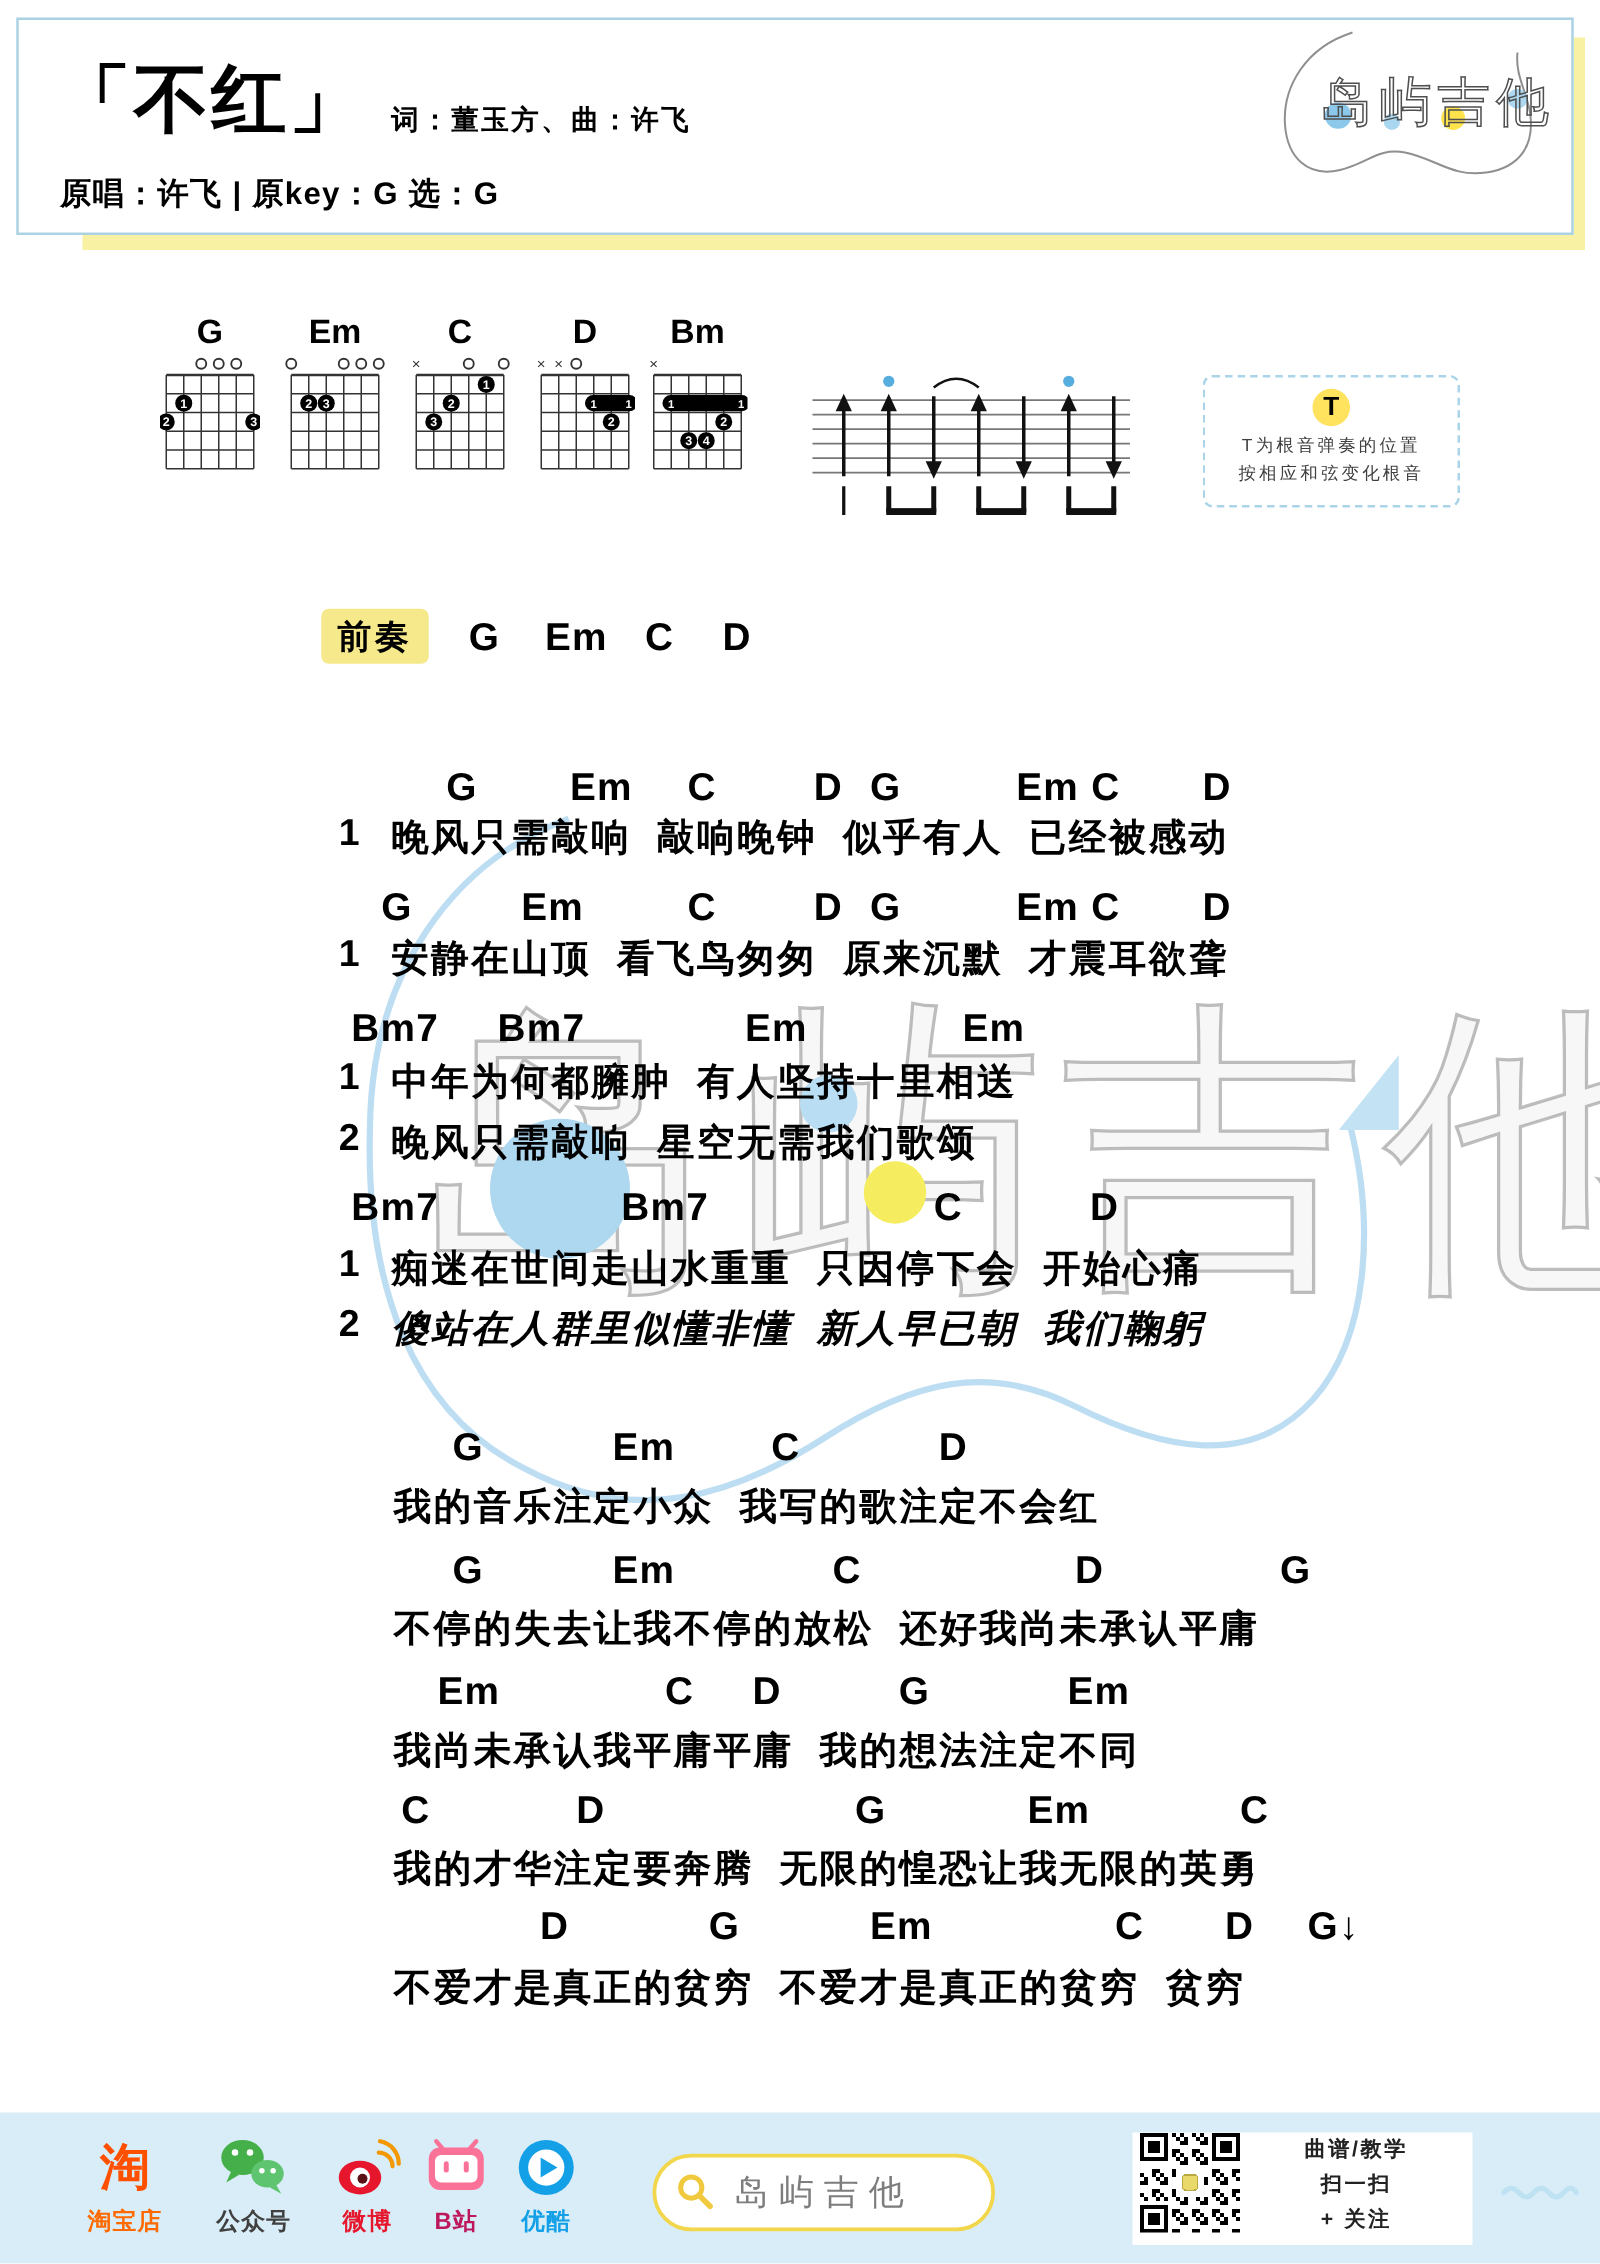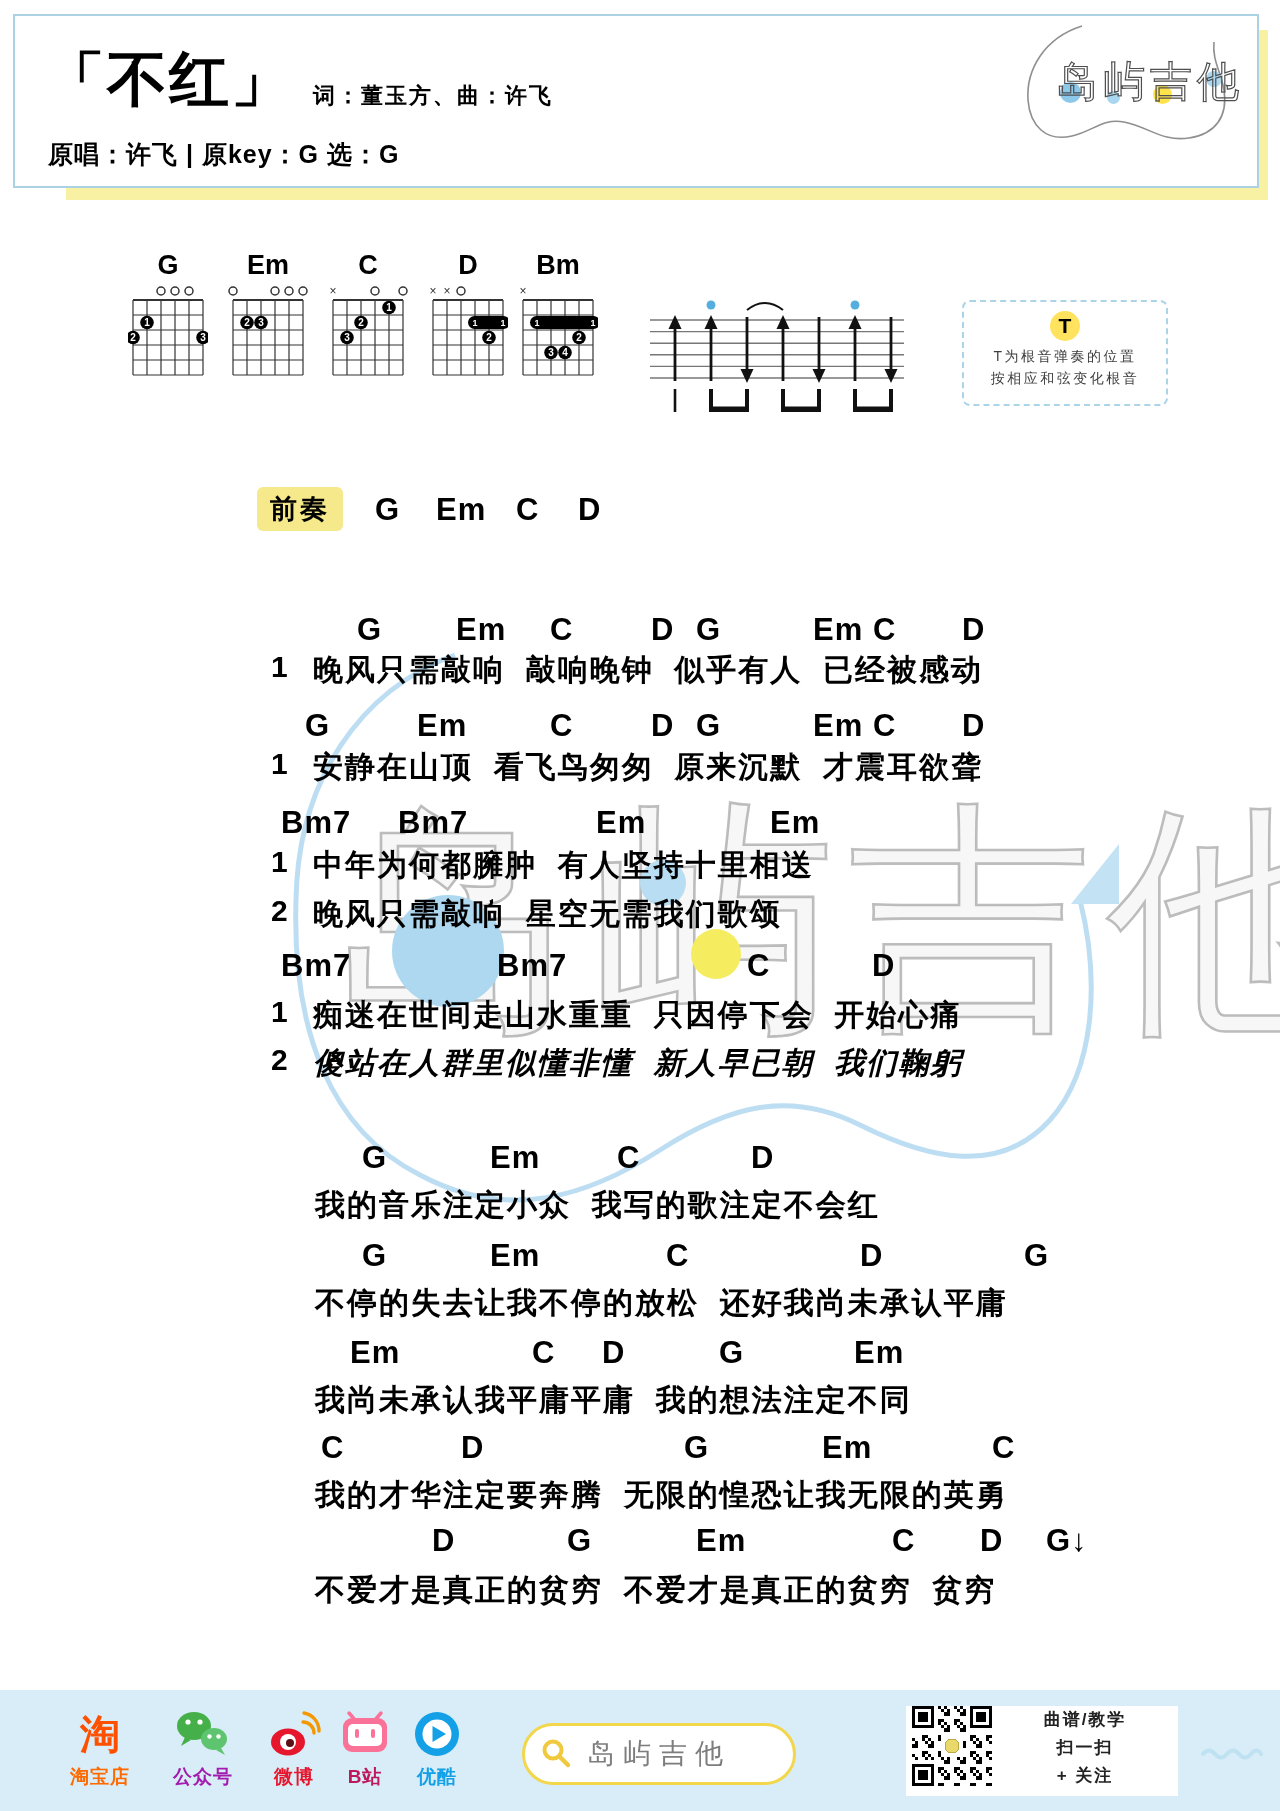--- a/index.html
+++ b/index.html
@@ -347,21 +347,21 @@
           <ellipse cx="19" cy="18" rx="17" ry="14" fill="#45b049"></ellipse>
           <path d="M10 29 L6 38 L16 32 Z" fill="#45b049"></path>
           <circle cx="13" cy="14" r="2.6" fill="#fff"></circle>
             <circle cx="25" cy="14" r="2.6" fill="#fff"></circle>
           <ellipse cx="39" cy="31" rx="13" ry="11" fill="#5fc46f"></ellipse>
           <path d="M46 40 L50 47 L41 42 Z" fill="#5fc46f"></path>
           <circle cx="34.5" cy="28.5" r="2.2" fill="#fff"></circle>
             <circle cx="43.5" cy="28.5" r="2.2" fill="#fff"></circle>
         </svg>
       </div>
-      <div class="lb" style="color: #a21caf;">公众号</div>
+      <div class="lb" style="color: #404040;">公众号</div>
     </div>
     <div class="soc s-weibo">
       <div class="ic">
         <svg width="54" height="50">
           <path d="M36 13 A 11 11 0 0 1 47 24" fill="none" stroke="#f39800" stroke-width="3.4" stroke-linecap="round"></path>
           <path d="M37 4 A 18 18 0 0 1 52 22" fill="none" stroke="#f39800" stroke-width="3.4" stroke-linecap="round"></path>
           <ellipse cx="21" cy="33" rx="17" ry="13.5" fill="#e6162d"></ellipse>
           <circle cx="21" cy="33" r="8" fill="#fff"></circle>
           <circle cx="23" cy="34" r="4" fill="#5a1015"></circle>
         </svg>

